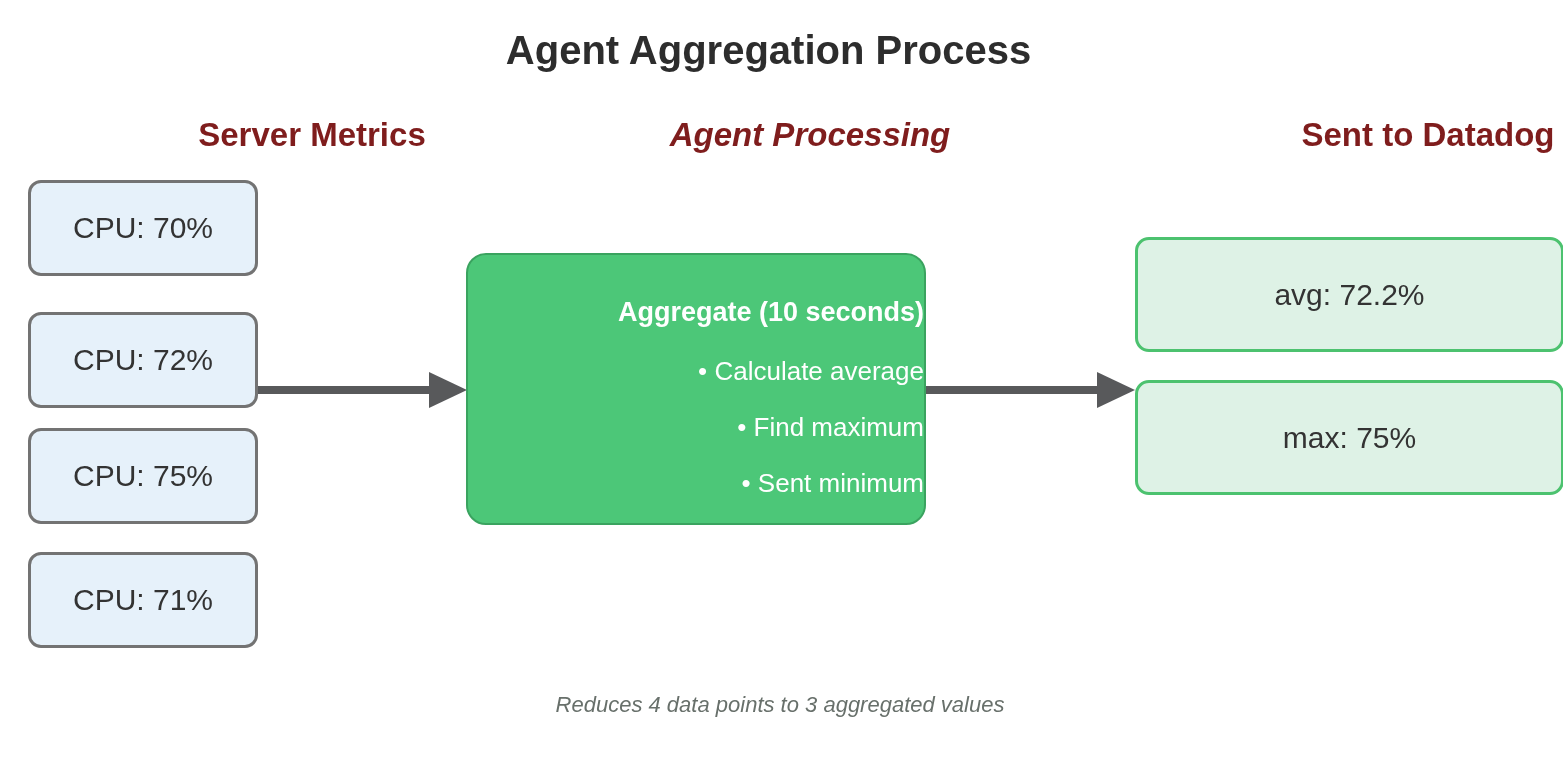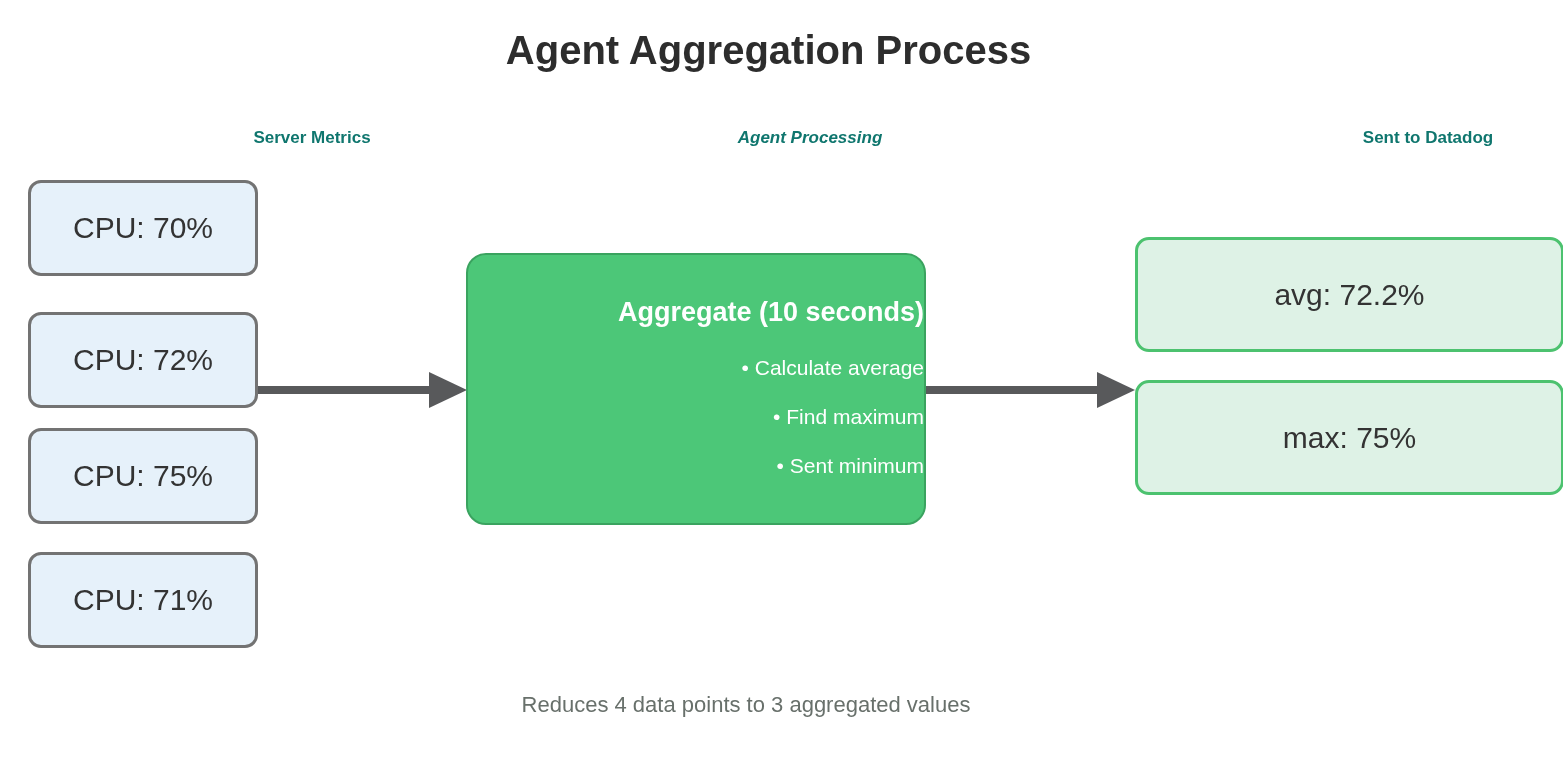--- a/index.html
+++ b/index.html
@@ -21,25 +21,25 @@
     left: 0;
     width: 1537px;
     text-align: center;
     font-size: 40px;
     font-weight: bold;
     color: #2d2d2d;
     margin: 0;
   }
   .col-header {
     position: absolute;
-    top: 128px;
+    top: 116px;
     transform: translateX(-50%);
-    font-size: 17px;
+    font-size: 33px;
     font-weight: bold;
-    color: #0f766e;
+    color: #7f1d1d;
     white-space: nowrap;
   }
   .col-header.left   { left: 312px; }
   .col-header.middle { left: 810px; font-style: italic; }
   .col-header.right  { left: 1428px; }
 
   .input-box {
     position: absolute;
     left: 28px;
     width: 230px;
@@ -74,21 +74,21 @@
     align-items: flex-end;
     padding-top: 42px;
     color: #ffffff;
   }
   .process-title {
     font-size: 27px;
     font-weight: bold;
     margin-bottom: 28px;
   }
   .process-step {
-    font-size: 21px;
+    font-size: 26px;
     margin-bottom: 25px;
   }
 
   .output-box {
     position: absolute;
     left: 1135px;
     width: 429px;
     height: 115px;
     box-sizing: border-box;
     background: #def2e6;
@@ -122,23 +122,24 @@
     width: 0;
     height: 0;
     border-top: 18px solid transparent;
     border-bottom: 18px solid transparent;
     border-left: 38px solid #58595b;
   }
 
   .caption {
     position: absolute;
     top: 692px;
-    left: 746px;
+    left: 780px;
     transform: translateX(-50%);
     font-size: 22px;
+    font-style: italic;
     color: #68706b;
     white-space: nowrap;
   }
 </style>
 </head>
 <body>
 
 <div class="canvas">
 
   <h1 class="diagram-title">Agent Aggregation Process</h1>

